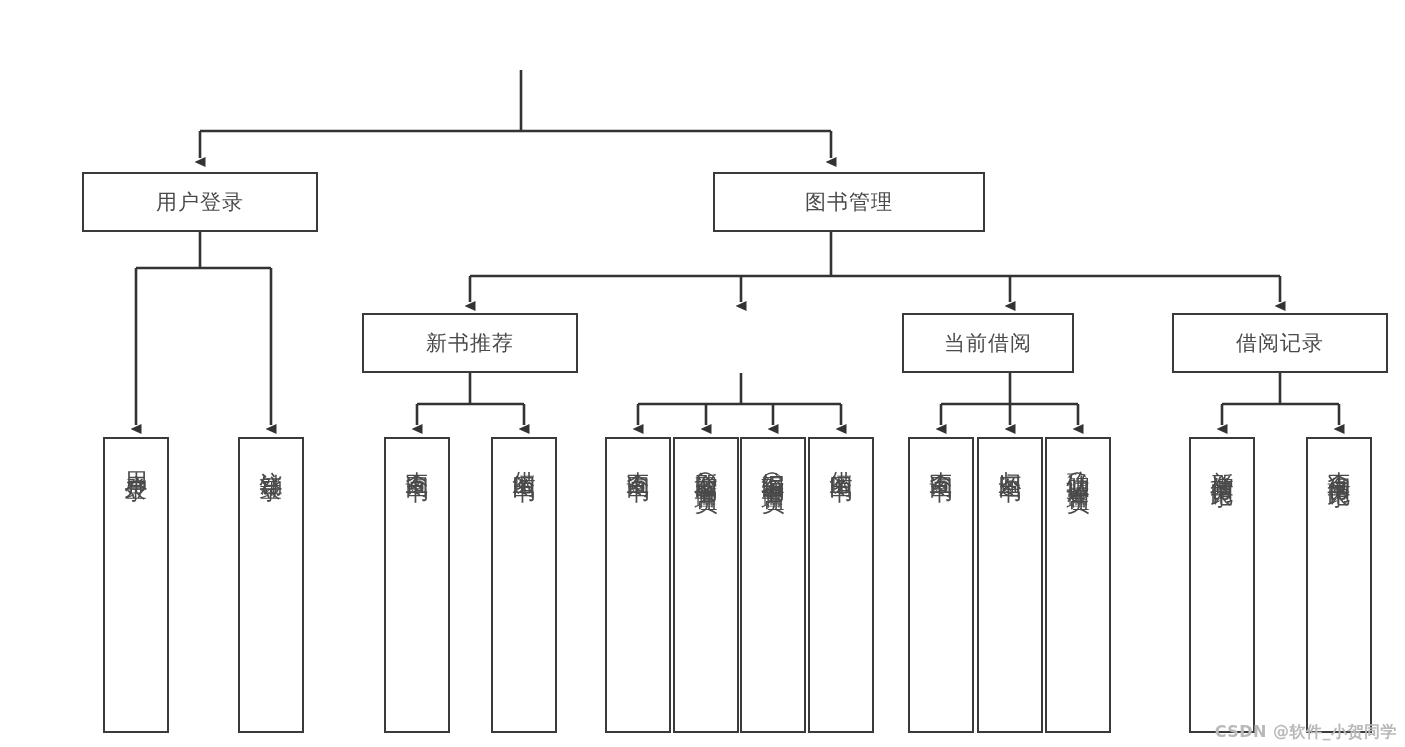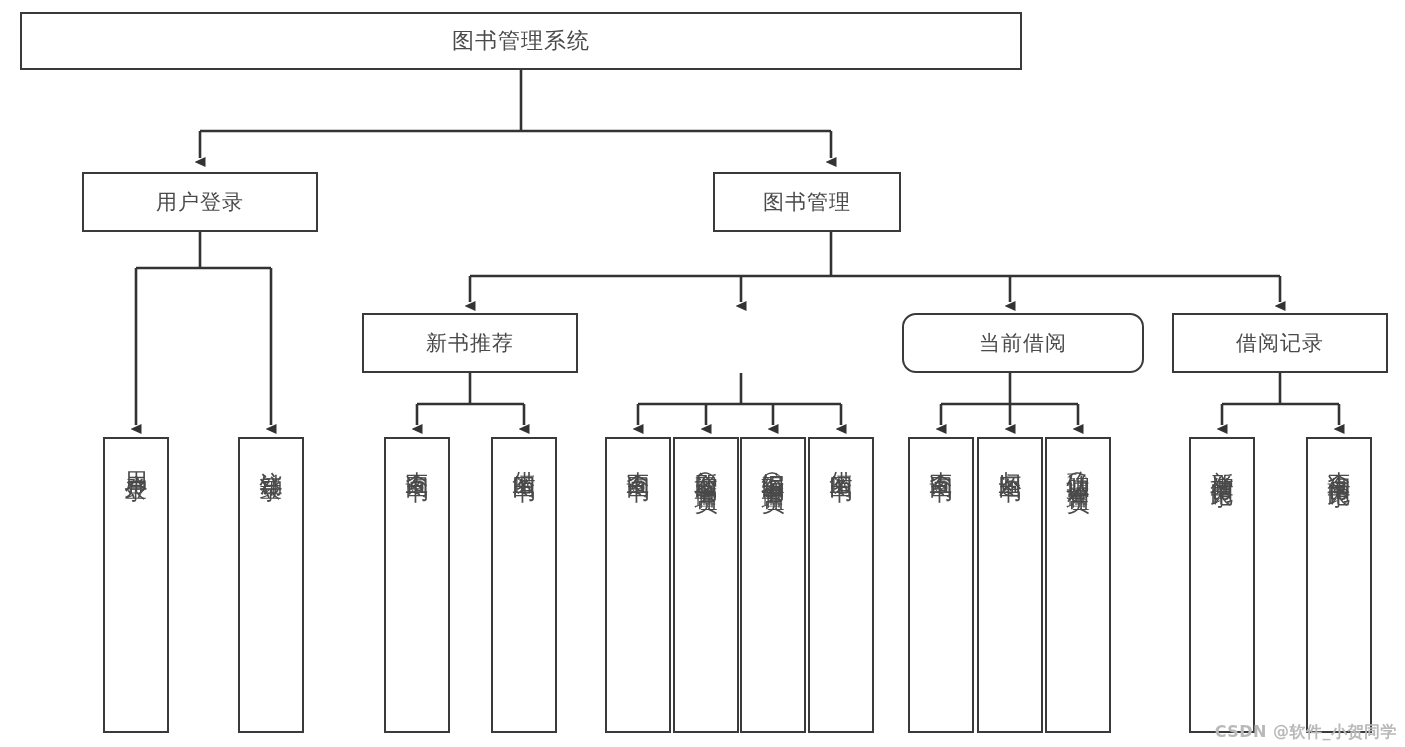--- a/index.html
+++ b/index.html
@@ -126,38 +126,35 @@
       <path d="M1010,404 L1010,425" marker-end="url(#arrow)"></path>
       <path d="M1078,404 L1078,425" marker-end="url(#arrow)"></path>
 
       <path d="M1280,373 L1280,404"></path>
       <path d="M1222,404 L1339,404"></path>
       <path d="M1222,404 L1222,425" marker-end="url(#arrow)"></path>
       <path d="M1339,404 L1339,425" marker-end="url(#arrow)"></path>
     </g>
   </svg>
 
-  <div class="node horiz root" style="left:20px; top:12px; width:1002px; height:58px;">
-    <span class="label">图书管理系统</span>
-  </div>
 
   <div class="node horiz" style="left:82px; top:172px; width:236px; height:60px;">
     <span class="label">用户登录</span>
   </div>
 
-  <div class="node horiz" style="left:713px; top:172px; width:188px; height:60px;">
+  <div class="node horiz" style="left:713px; top:172px; width:272px; height:60px;">
     <span class="label">图书管理</span>
   </div>
 
   <div class="node horiz" style="left:362px; top:313px; width:216px; height:60px;">
     <span class="label">新书推荐</span>
   </div>
 
 
-  <div class="node horiz" style="left:902px; top:313px; width:242px; height:60px;border-radius:14px;">
+  <div class="node horiz" style="left:902px; top:313px; width:172px; height:60px;">
     <span class="label">当前借阅</span>
   </div>
 
   <div class="node horiz" style="left:1172px; top:313px; width:216px; height:60px;align-items:center;">
     <span class="label">借阅记录</span>
   </div>
 
   <div class="node vert" style="left:103px; top:437px; width:66px; height:296px;">
     <span class="label">用户登录</span>
   </div>

